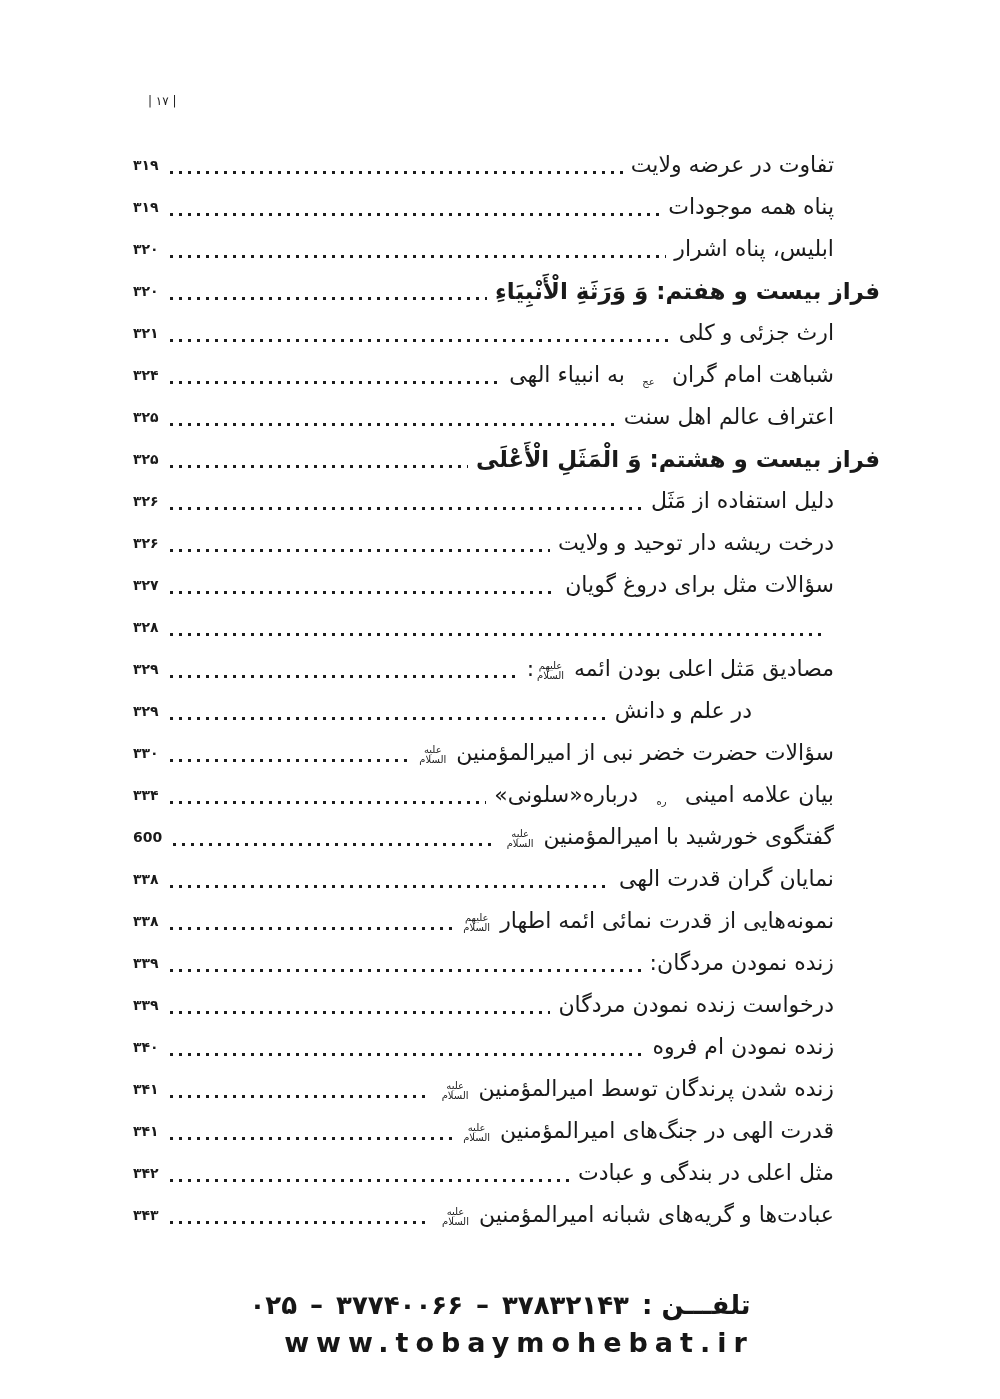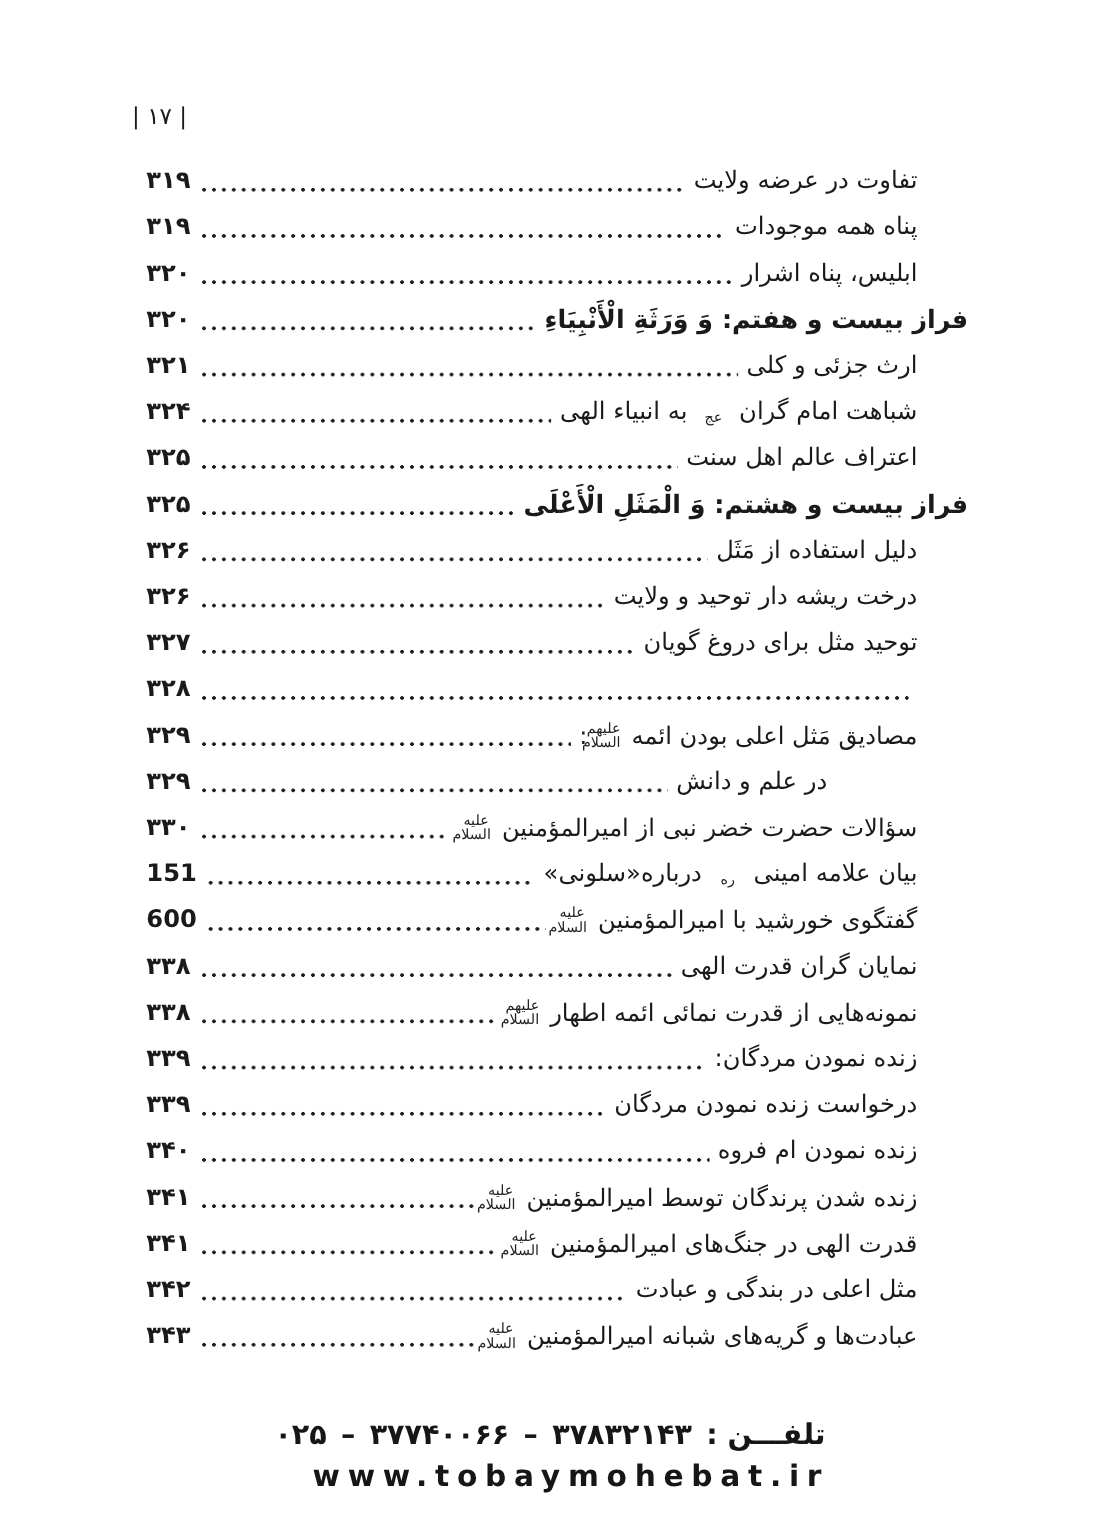--- a/index.html
+++ b/index.html
@@ -8,49 +8,49 @@
     font-family:"DejaVu Sans", sans-serif;
     color:#1a1a1a;
     direction:rtl;
     position:relative;
     overflow:hidden;
   }
   .page { position:absolute; inset:0; background:#ffffff; }
 
   
   .page-number {
-    position:absolute; top:94px; left:120px;
-    font-size:21px; letter-spacing:1px; direction:ltr;
+    position:absolute; top:94px; left:148px;
+    font-size:12px; letter-spacing:1px; direction:ltr;
     color:#1a1a1a;
   }
 
   
   .toc {
     position:absolute; top:144px; right:120px; left:133px;
   }
   .toc-row {
     display:flex; align-items:center;
     height:42px;
     font-size:22px; line-height:1;
     white-space:nowrap;
   }
   .toc-row.lvl0 { padding-right:0; font-weight:bold; font-size:23px; }
   .toc-row.lvl1 { padding-right:46px; }
   .toc-row.lvl2 { padding-right:128px; }
   .toc-title { white-space:nowrap; flex:0 0 auto; }
-  .toc-page  { flex:0 0 auto; font-weight:bold; font-size:22px; }
+  .toc-page  { flex:0 0 auto; font-weight:bold; font-size:14px; }
   .leader {
     flex:1 1 auto; min-width:12px; height:5px;
     margin:0 8px; align-self:center; transform:translateY(7px);
     background-image:radial-gradient(circle, #1c1c1c 1.5px, rgba(0,0,0,0) 1.9px);
     background-size:9px 5px; background-repeat:repeat-x; background-position:left center;
   }
   .honorific {
     display:inline-block; width:27px;
-    font-size:13px; line-height:1; text-align:center;
+    font-size:10px; line-height:1; text-align:center;
     vertical-align:-3px; margin:0 3px;
     white-space:normal; color:#222222;
   }
 
   
   .footer {
     position:absolute; top:1290px; left:0; right:0;
     text-align:center; color:#161616;
   }
   .phone-line {
@@ -116,21 +116,21 @@
         <span class="toc-title"><span>دلیل استفاده از مَثَل</span></span>
         <span class="leader"></span>
         <span class="toc-page">۳۲۶</span>
       </div>
       <div class="toc-row lvl1">
         <span class="toc-title"><span>درخت ریشه دار توحید و ولایت</span></span>
         <span class="leader"></span>
         <span class="toc-page">۳۲۶</span>
       </div>
       <div class="toc-row lvl1">
-        <span class="toc-title"><span>توحید مثل برای دروغ گویان</span></span>
+        <span class="toc-title"><span>سؤالات مثل برای دروغ گویان</span></span>
         <span class="leader"></span>
         <span class="toc-page">۳۲۷</span>
       </div>
       <div class="toc-row lvl1">
         <span class="leader"></span>
         <span class="toc-page">۳۲۸</span>
       </div>
       <div class="toc-row lvl1">
         <span class="toc-title"><span>مصادیق مَثل اعلی بودن ائمه </span><span class="honorific">علیهم السلام</span><span>:</span></span>
         <span class="leader"></span>
@@ -142,21 +142,21 @@
         <span class="toc-page">۳۲۹</span>
       </div>
       <div class="toc-row lvl1">
         <span class="toc-title"><span>سؤالات حضرت خضر نبی از امیرالمؤمنین </span><span class="honorific">علیه السلام</span></span>
         <span class="leader"></span>
         <span class="toc-page">۳۳۰</span>
       </div>
       <div class="toc-row lvl1">
         <span class="toc-title"><span>بیان علامه امینی </span><span class="honorific">ره</span><span> درباره«سلونی»</span></span>
         <span class="leader"></span>
-        <span class="toc-page">151</span>
+        <span class="toc-page">۳۳۴</span>
       </div>
       <div class="toc-row lvl1">
         <span class="toc-title"><span>گفتگوی خورشید با امیرالمؤمنین </span><span class="honorific">علیه السلام</span></span>
         <span class="leader"></span>
         <span class="toc-page">600</span>
       </div>
       <div class="toc-row lvl1">
         <span class="toc-title"><span>نمایان گران قدرت الهی</span></span>
         <span class="leader"></span>
         <span class="toc-page">۳۳۸</span>

